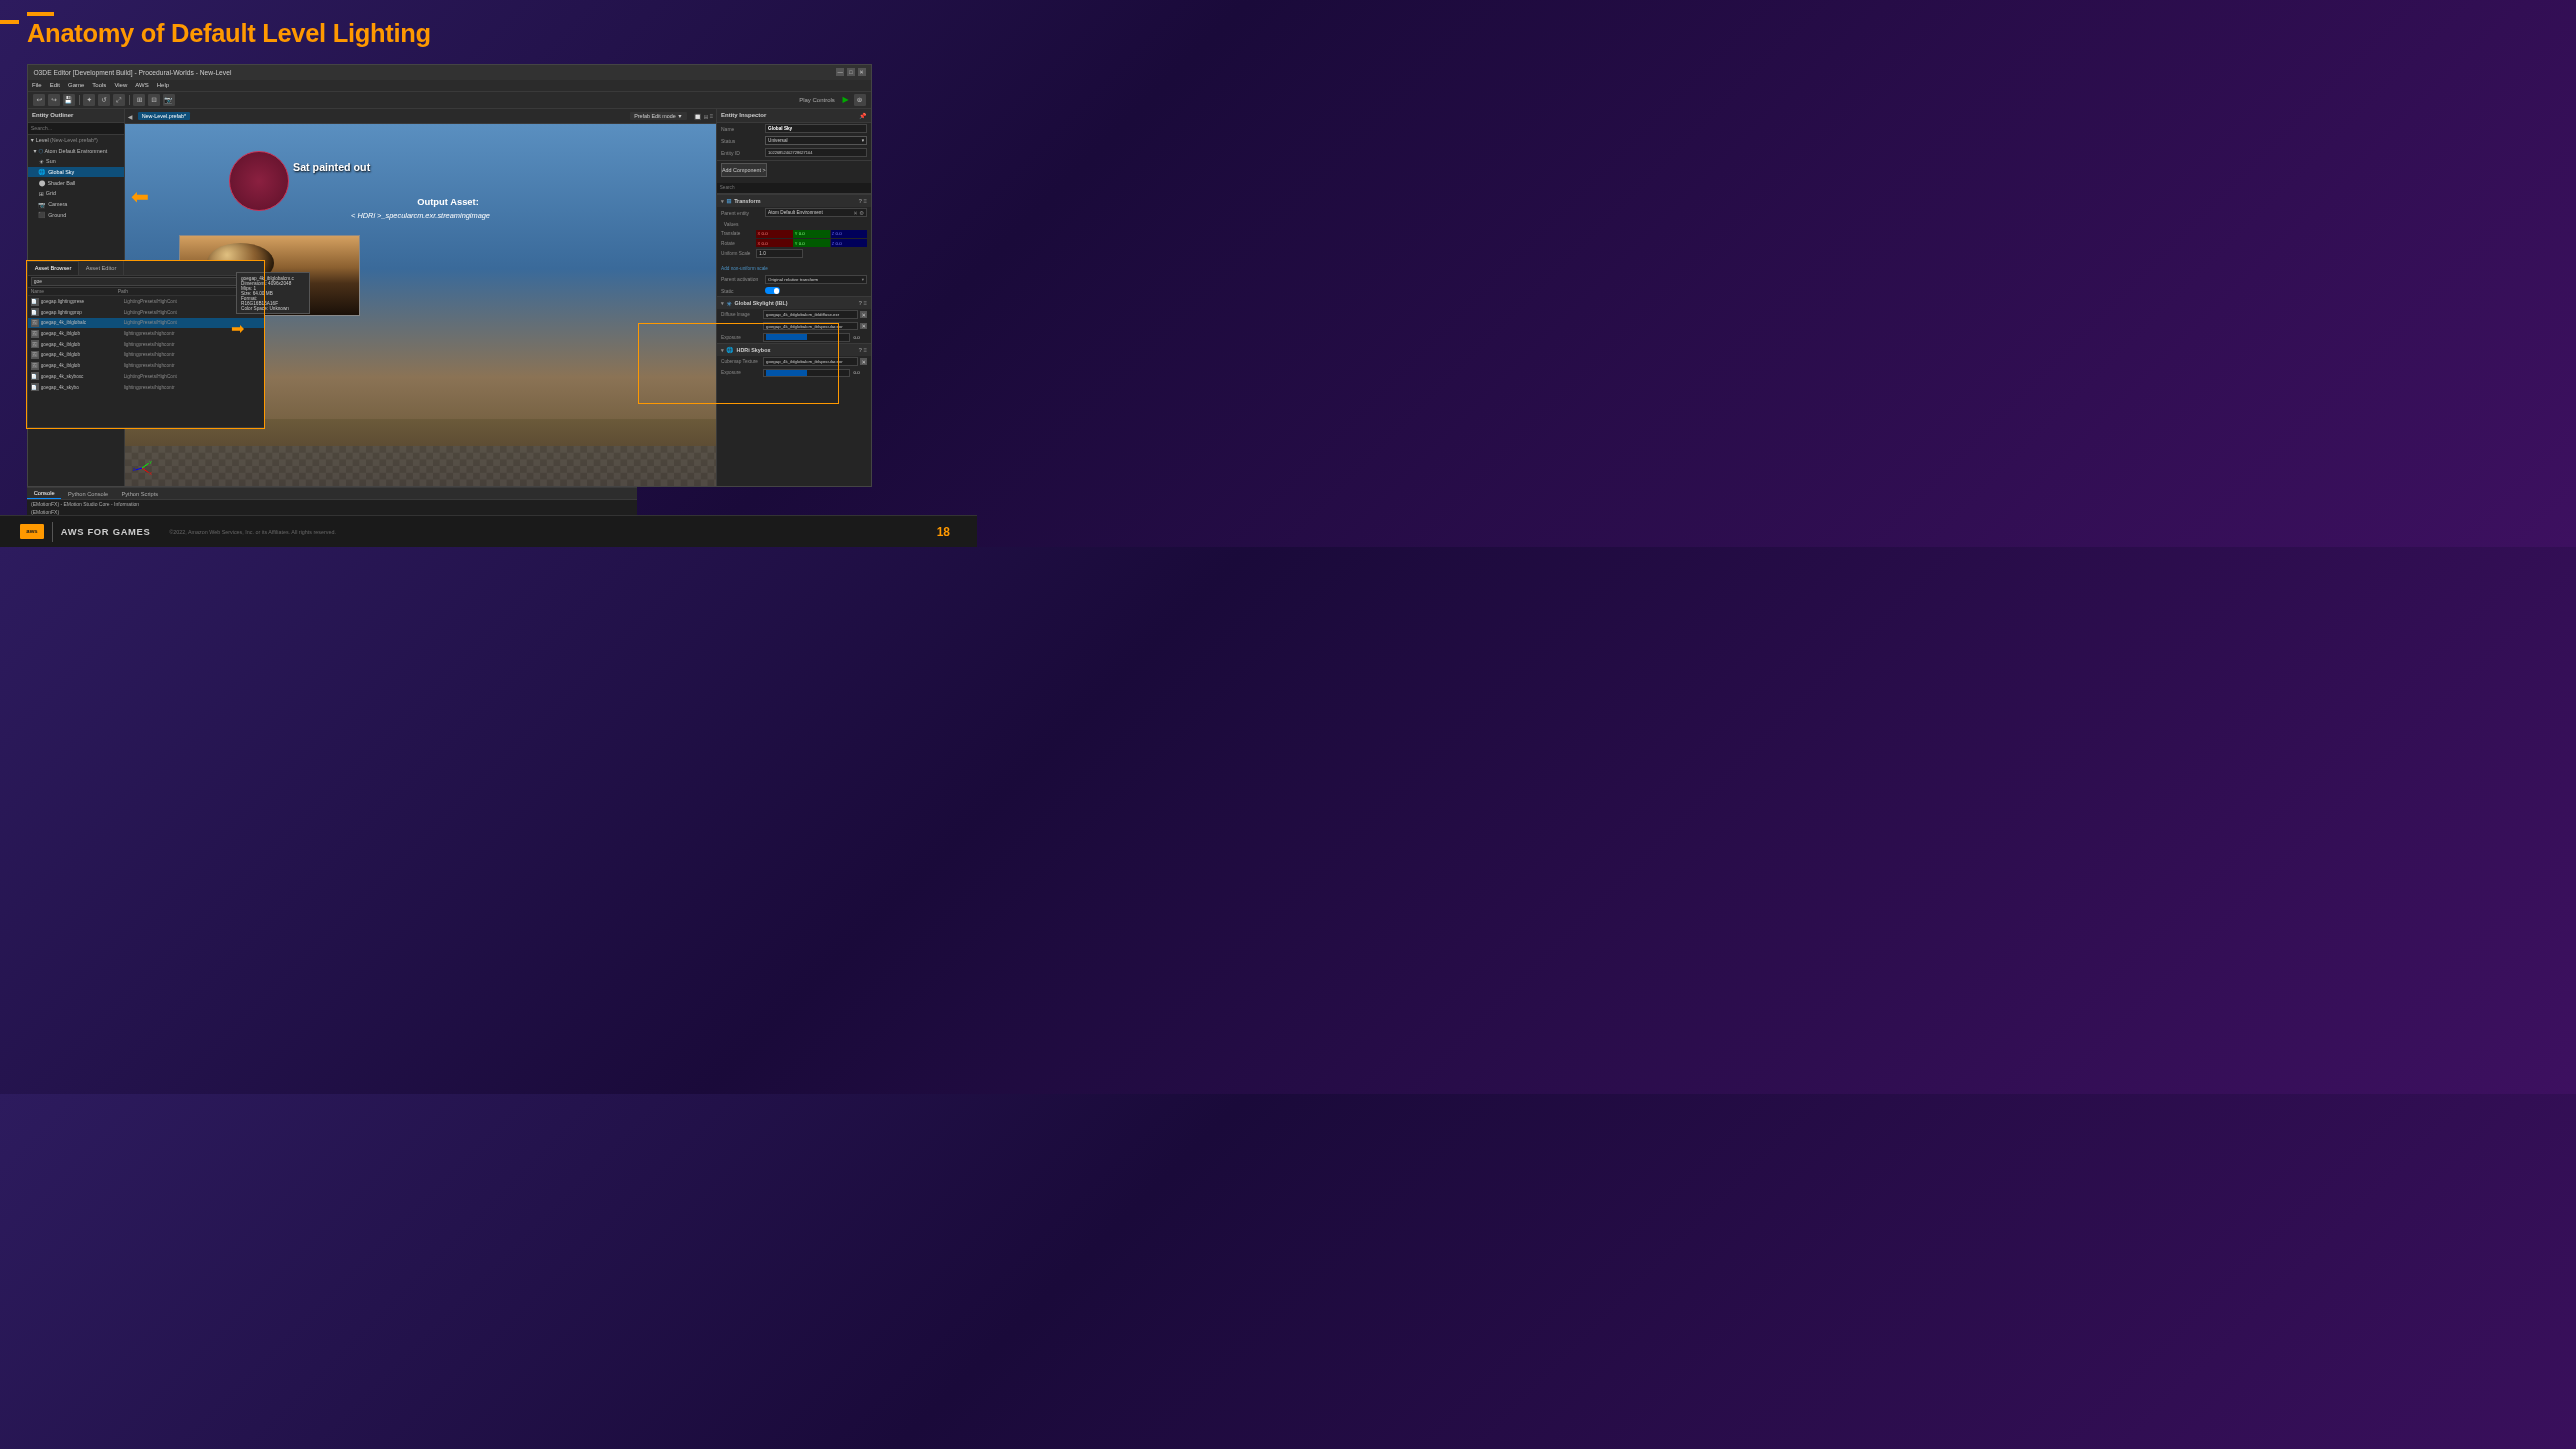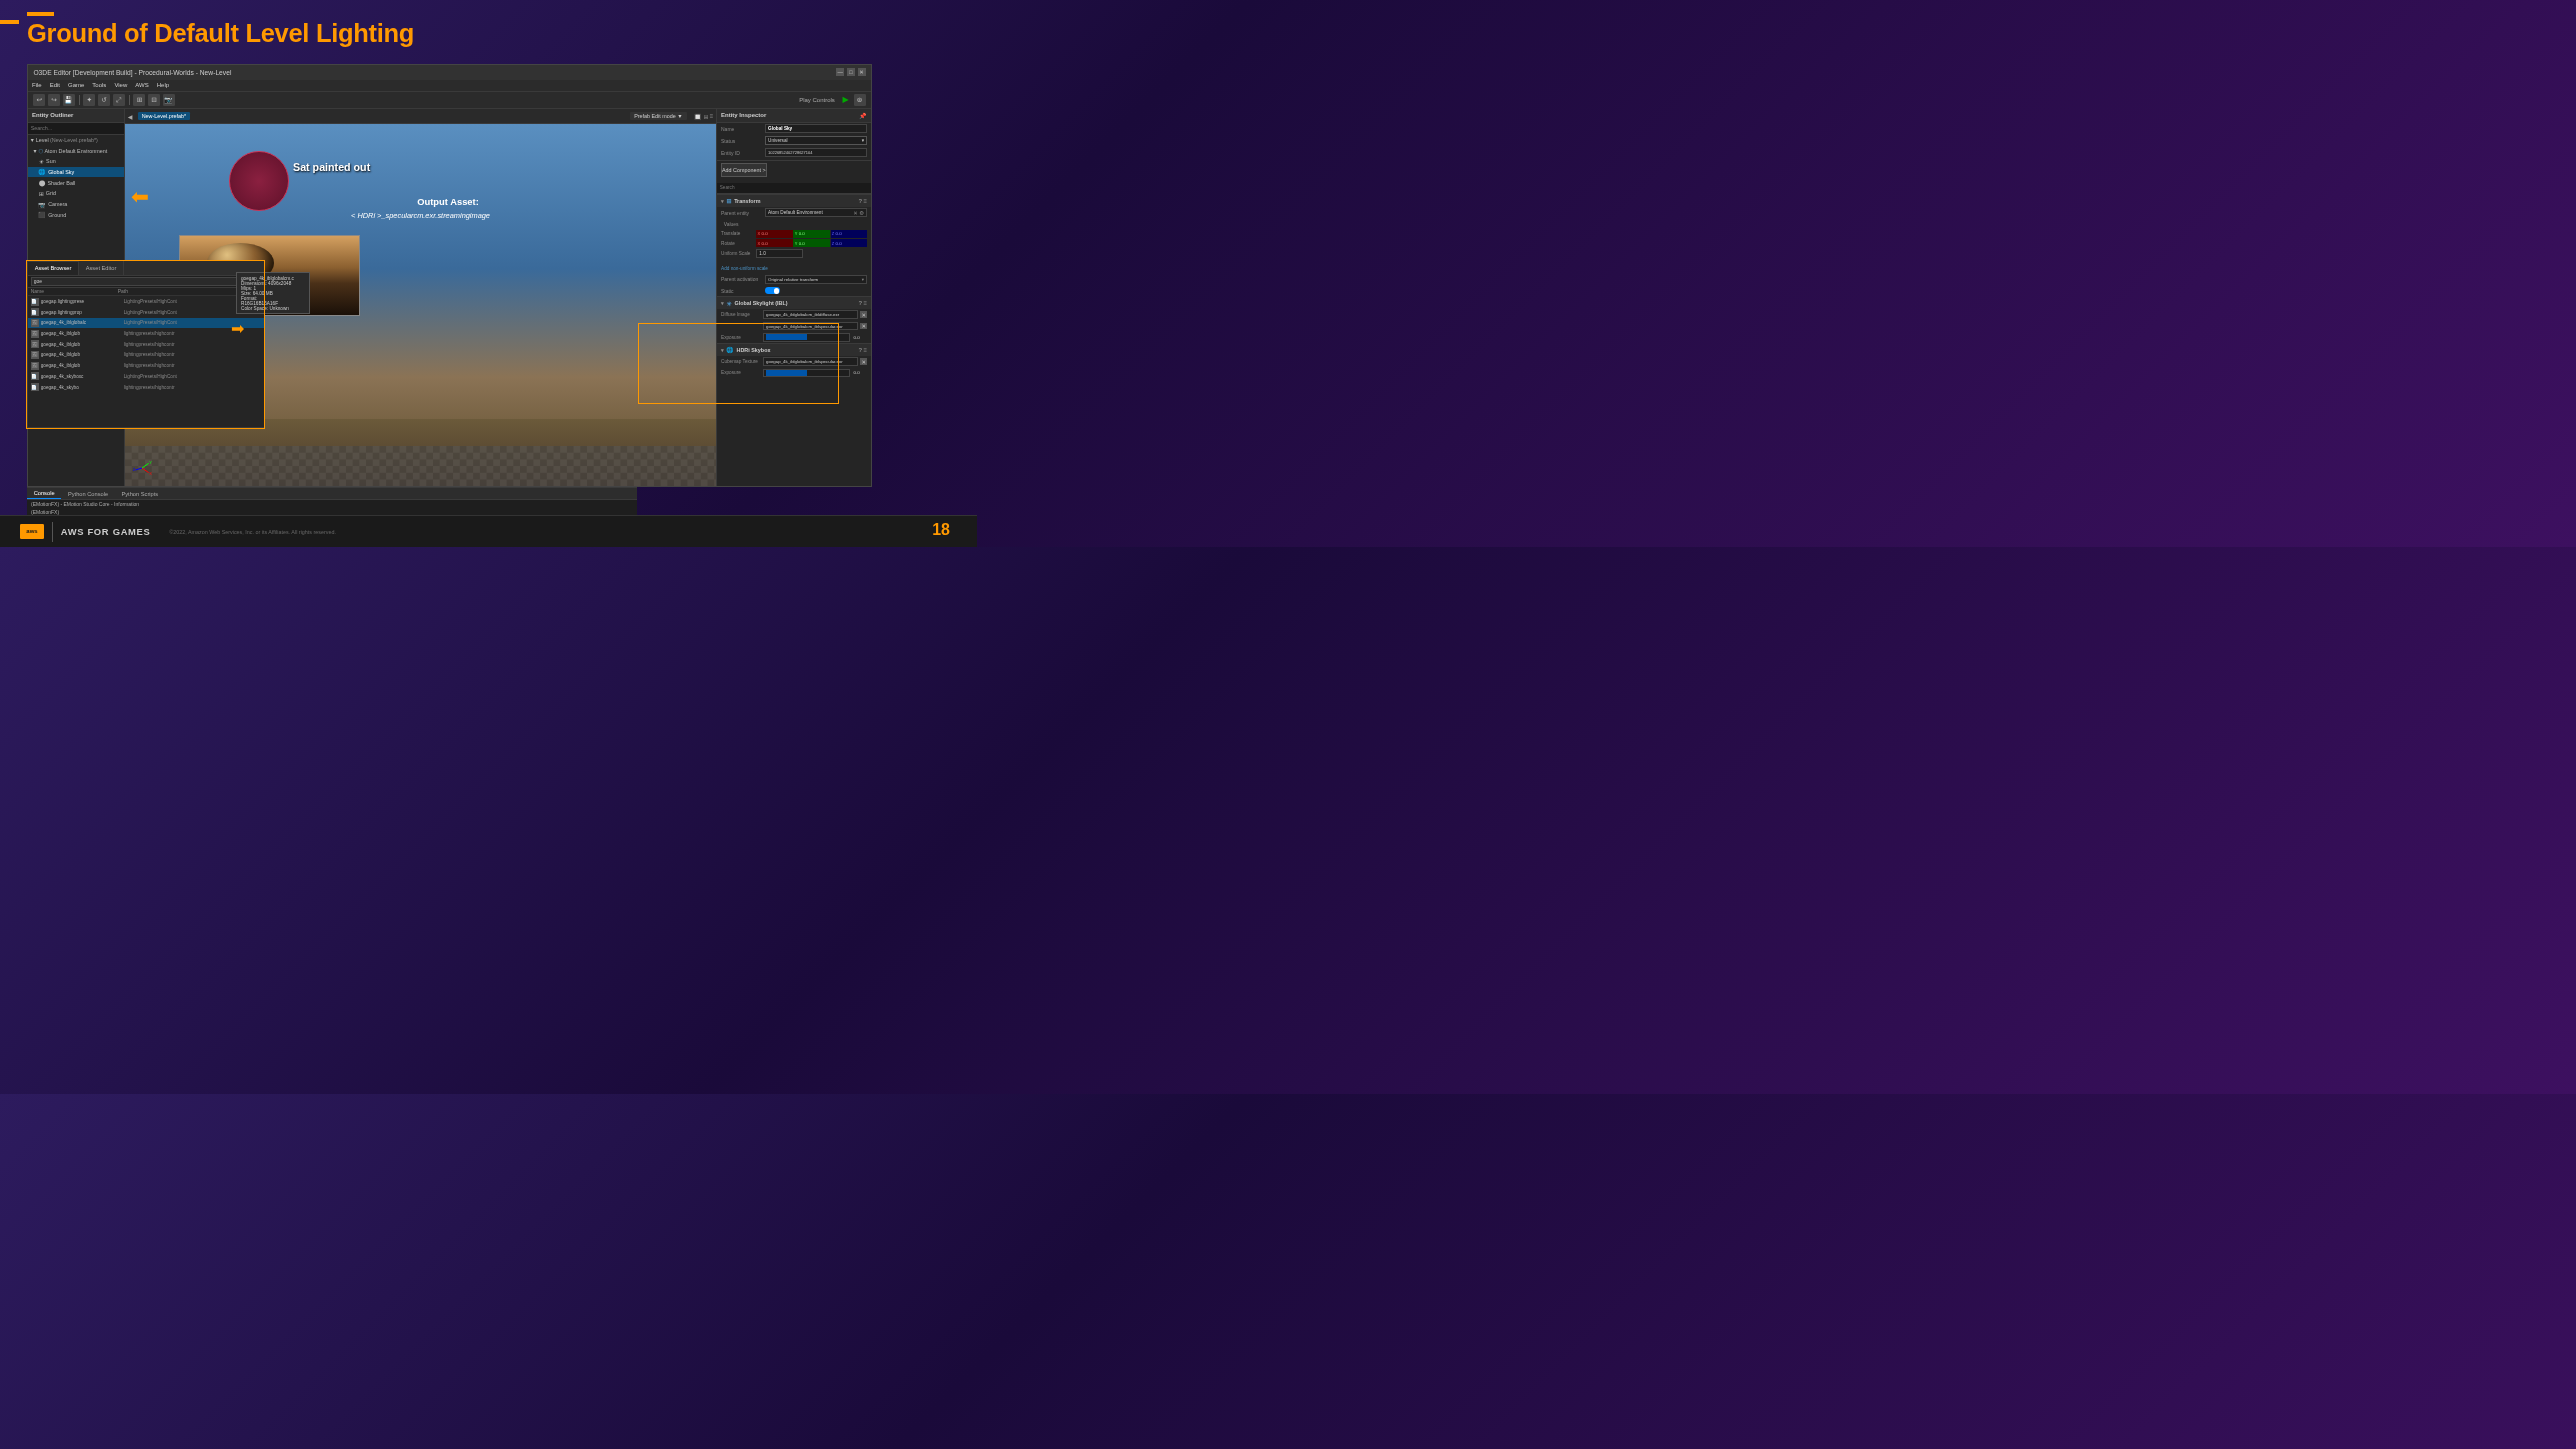--- a/index.html
+++ b/index.html
@@ -734,21 +734,21 @@
     }
     .aws-footer-copyright {
       font-size: 5.4px;
       color: #666;
       margin-left: 10.7px;
     }
     .slide-number {
       position: absolute;
       bottom: 8px;
       right: 27px;
-      font-size: 16px;
+      font-size: 12px;
       font-weight: bold;
       color: #ff9900;
     }
 
     
     .deco-bar {
       position: absolute;
       top: 20px;
       left: 0;
       width: 19px;
@@ -794,21 +794,21 @@
     }
   </style>
 </head>
 <body>
 
 <div class="deco-bar"></div>
 
 <div class="slide-header">
   <div>
     <div class="header-bar"></div>
-    <h1 class="slide-title">Ground of Default Level Lighting</h1>
+    <h1 class="slide-title">Anatomy of Default Level Lighting</h1>
   </div>
 </div>
 
 <div class="editor-container">
 
   <div class="title-bar">
     <span>O3DE Editor [Development Build] - Procedural-Worlds - New-Level</span>
     <div class="title-bar-controls">
       <div class="title-bar-btn">—</div>
       <div class="title-bar-btn">□</div>

